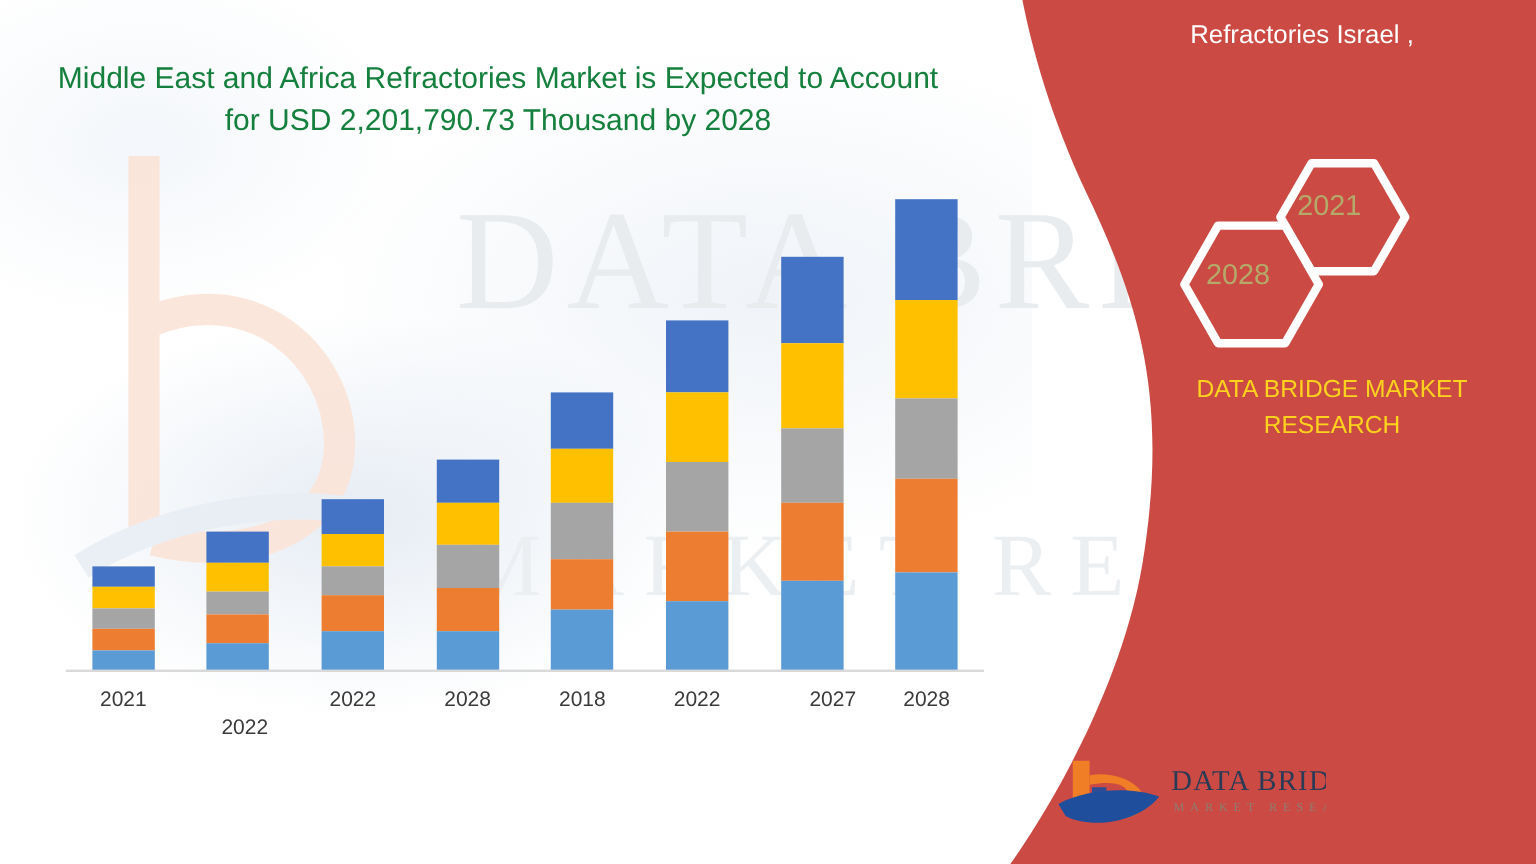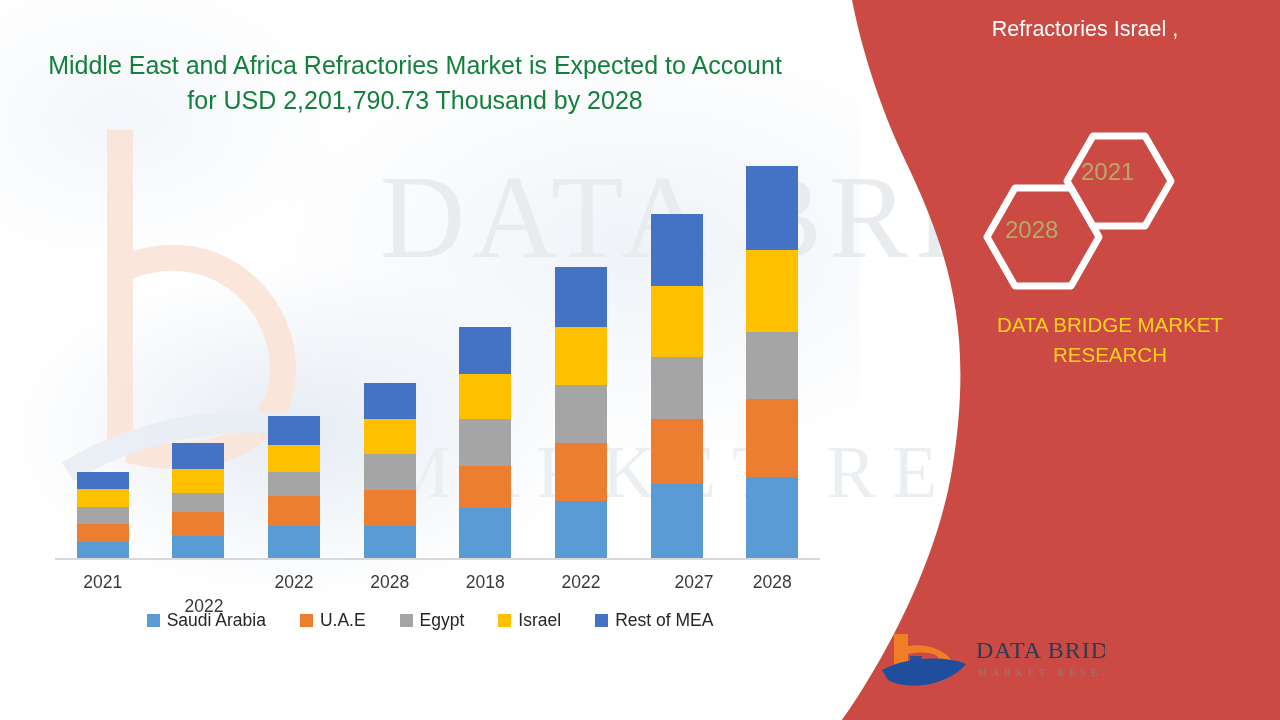--- a/index.html
+++ b/index.html
@@ -154,42 +154,20 @@
     <div class="xlabels" id="xlabels">
         <div class="xlab" style="left: -0.1875px;">2021</div>
         <div class="xlab" style="left: 101px; margin-top: 24px;">2022</div>
         <div class="xlab" style="left: 191.062px;">2022</div>
         <div class="xlab" style="left: 286.688px;">2028</div>
         <div class="xlab" style="left: 382.312px;">2018</div>
         <div class="xlab" style="left: 477.938px;">2022</div>
         <div class="xlab" style="left: 591px;">2027</div>
         <div class="xlab" style="left: 669.188px;">2028</div>
       </div>
-    <div class="legend" id="legend">
-        <div class="leg-item">
-          <span class="leg-sw" style="background: rgb(91, 155, 213);"></span>
-          <span class="leg-txt">Saudi Arabia</span>
-        </div>
-        <div class="leg-item">
-          <span class="leg-sw" style="background: rgb(237, 125, 49);"></span>
-          <span class="leg-txt">U.A.E</span>
-        </div>
-        <div class="leg-item">
-          <span class="leg-sw" style="background: rgb(165, 165, 165);"></span>
-          <span class="leg-txt">Egypt</span>
-        </div>
-        <div class="leg-item">
-          <span class="leg-sw" style="background: rgb(255, 192, 0);"></span>
-          <span class="leg-txt">Israel</span>
-        </div>
-        <div class="leg-item">
-          <span class="leg-sw" style="background: rgb(68, 114, 196);"></span>
-          <span class="leg-txt">Rest of MEA</span>
-        </div>
-      </div>
   </div>
 
   <div class="red-panel">
     <svg width="1280" height="720" viewBox="0 0 1280 720">
       <path id="redshape" d="M852 0 L1280 0 L1280 720 L842 720
                  C 842 720, 930 600, 952 470
                  C 975 330, 948 250, 905 160
                  C 875 96, 860 40, 852 0 Z" fill="#CB4B44"></path>
     </svg>
   </div>

